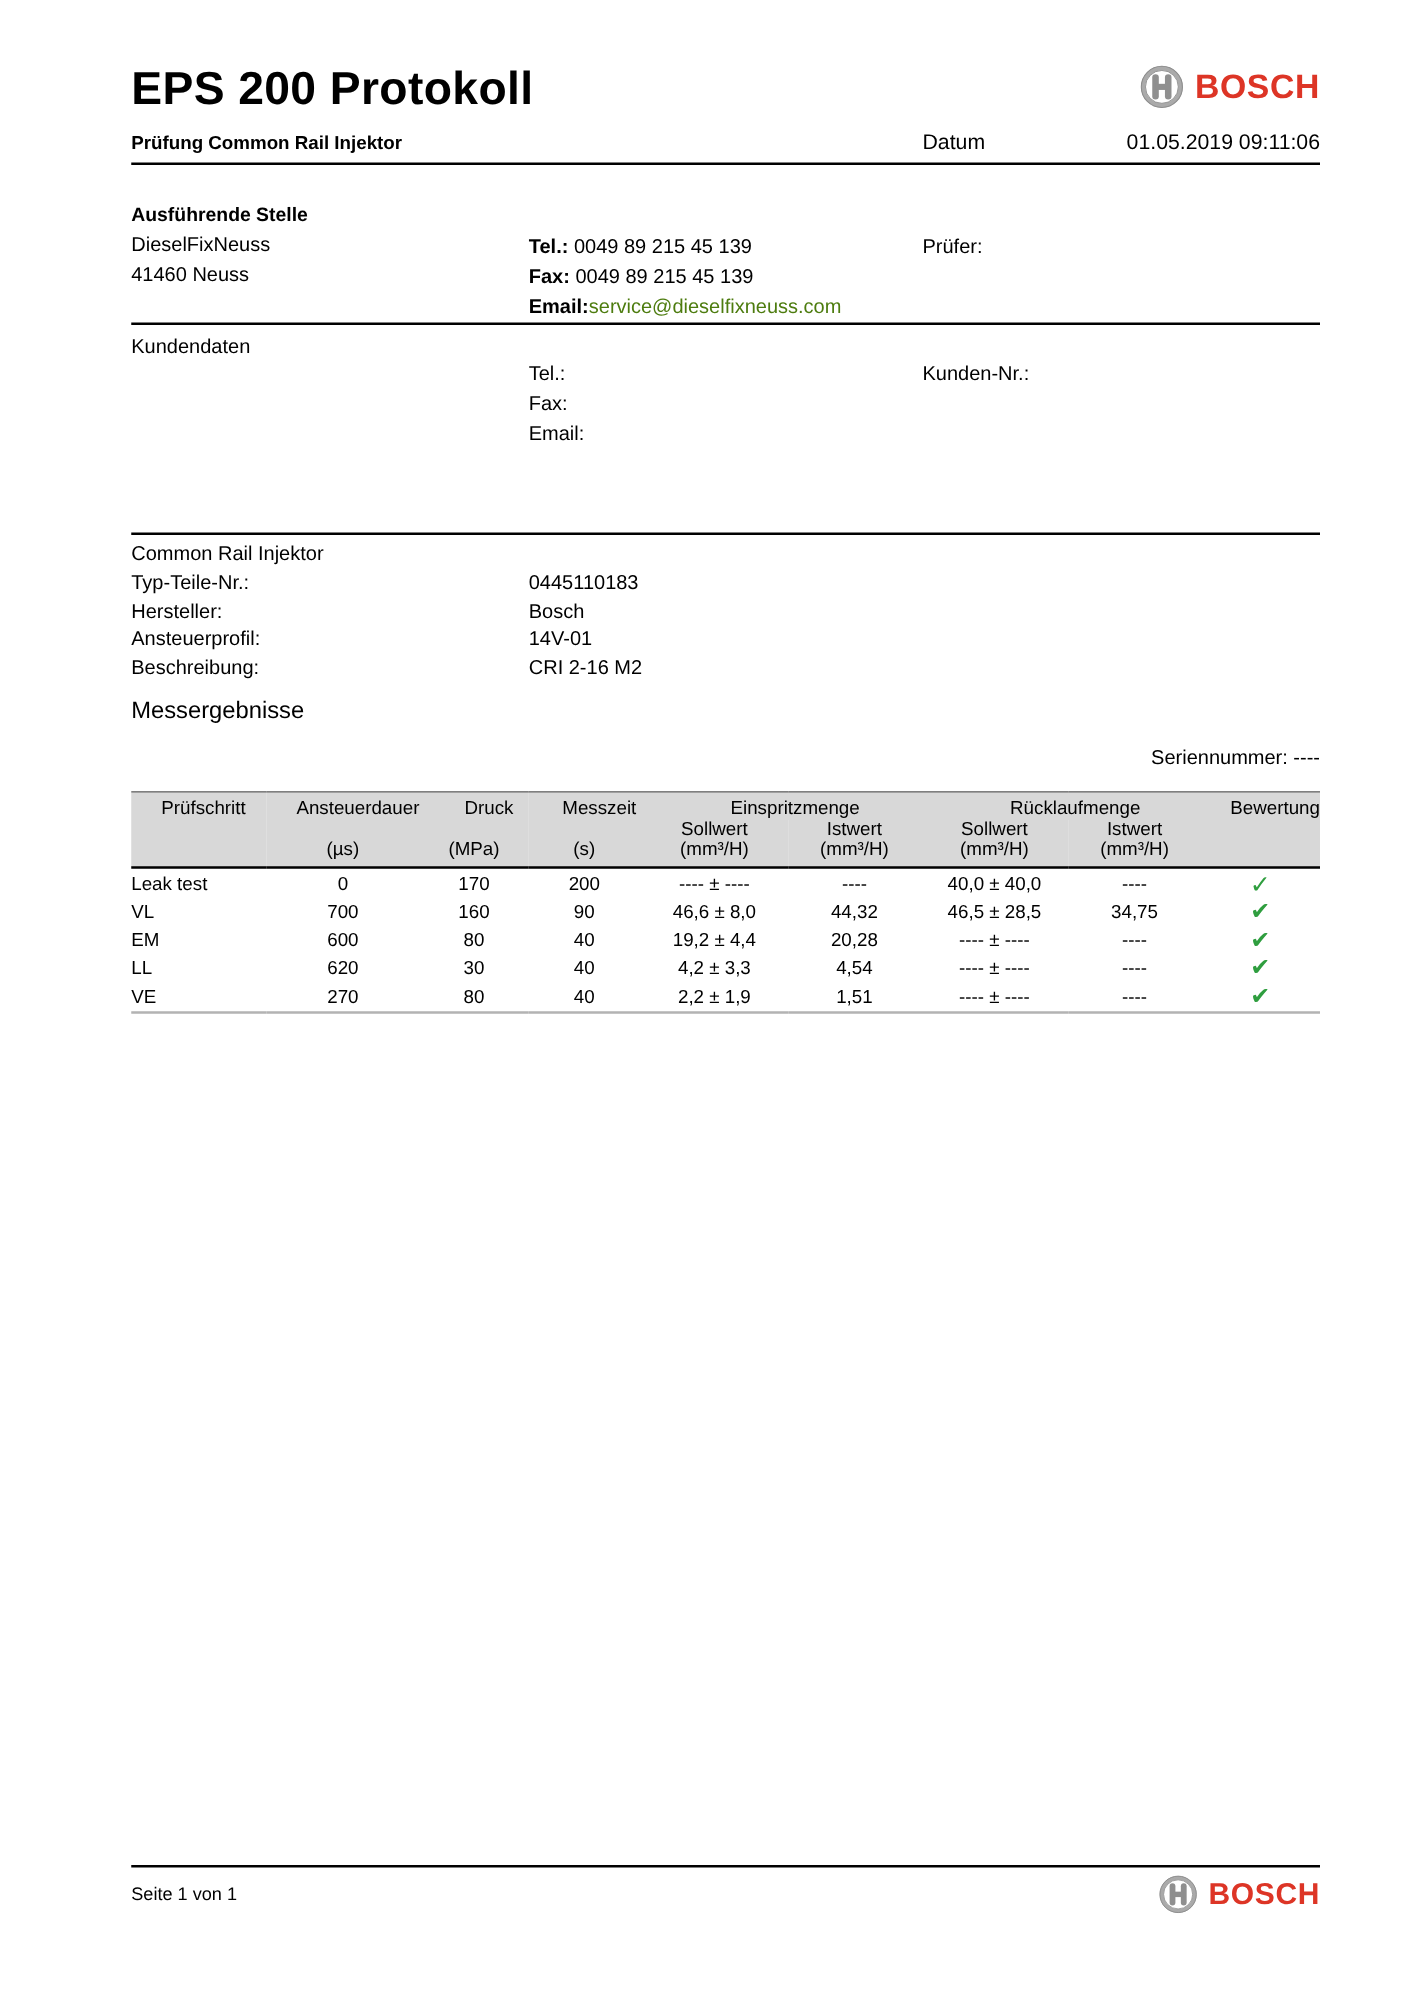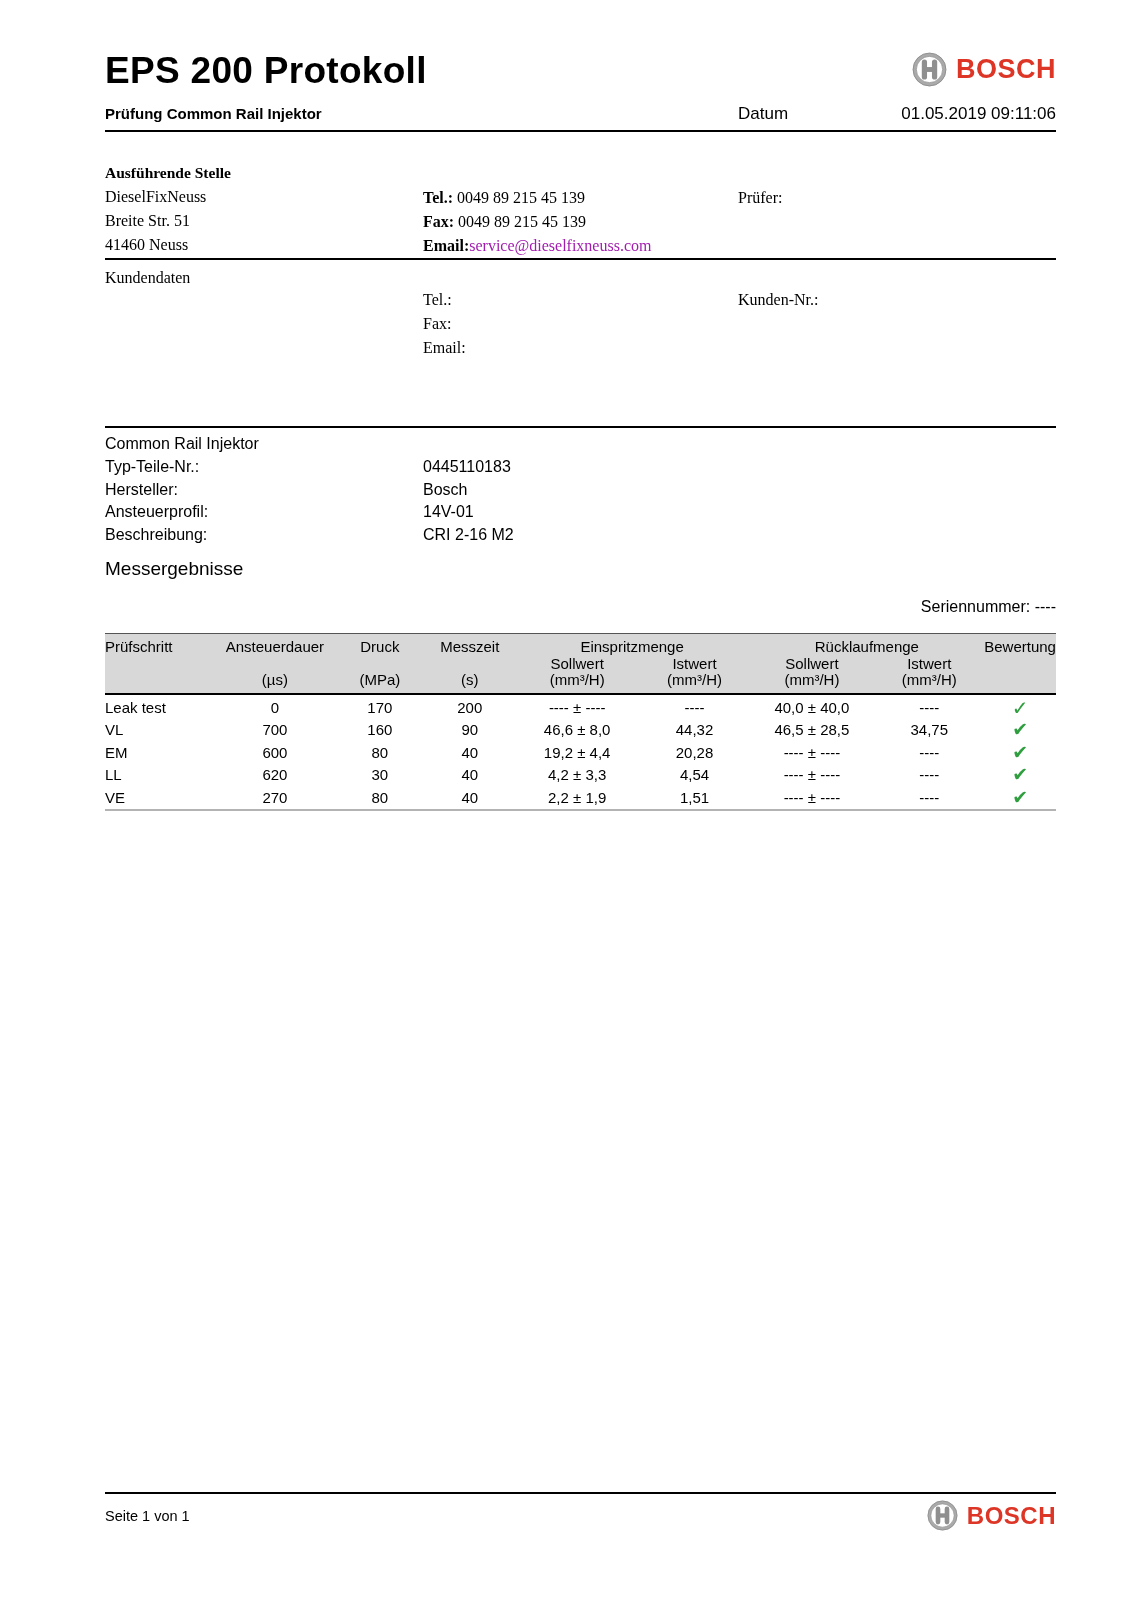--- a/index.html
+++ b/index.html
@@ -20,34 +20,34 @@
   .bosch-logo { display:flex; align-items:center; gap:9px; margin-top:2px; }
   .bosch-word { font-weight:bold; font-size:27px; letter-spacing:.5px; color:#dd3526; }
   .bosch-logo.small .bosch-word { font-size:24px; }
   .hdr-row2 { display:flex; align-items:baseline; margin-top:12px; font-size:17px; }
   .doc-subtitle { font-size:15px; font-weight:bold; width:633px; }
   .date-value { margin-left:auto; }
   .rule { border:0; border-top:2px solid #000; width:100%; }
   .rule.m1 { margin-top:6px; }
 
   
-  .cols { display:flex;font-family:Liberation Serif, serif; }
+  .cols { display:flex; }
   .col1 { width:318px; }
   .col2 { width:315px; }
   .col3 { flex:1; }
   .line { font-size:16px; line-height:24px; }
   .bold { font-weight:bold; }
   .provider { margin-top:28px; }
   .provider .col2, .provider .col3 { padding-top:26px; }
   .sec-heading { font-size:15.5px; font-weight:bold; line-height:25px; }
   .customer { height:166px; }
   .customer .col1 { padding-top:6px; }
   .customer .col2, .customer .col3 { padding-top:28px; }
   .plain-heading { font-size:16px; line-height:24px; }
-  a.email-link { color:#a21caf; text-decoration:none; }
+  a.email-link { color:#4d7c0f; text-decoration:none; }
 
   
   .injector { margin-top:4px; }
   .kv { display:flex; font-size:16px; line-height:22.5px; }
   .kv .k { width:318px; }
 
   .results-heading { font-size:19px; margin-top:12px; }
   .serial { font-size:16px; margin-top:18px;text-align:right; }
 
   
@@ -55,21 +55,21 @@
     width:951px; margin-top:17px;
     border-collapse:collapse;
     border-top:1px solid #555;
     border-bottom:2px solid #b3b3b3;
     font-size:15px;
   }
   table.results thead { background:#d8d8d8; }
   table.results th {
     font-weight:normal; text-align:center; line-height:16.5px; padding:0;
   }
-  table.results thead tr.r1 th { padding-top:5px; }
+  table.results thead tr.r1 th { padding-top:5px;padding-left:24px; }
   table.results thead tr.r3 th { padding-bottom:4px; }
   table.results thead tr.r3 { border-bottom:2px solid #000;padding-left:46px; }
   table.results th.left, table.results td.left { text-align:left; }
   table.results td { text-align:center; padding:0; height:22.5px; line-height:22.5px; }
   table.results tbody tr:first-child td { padding-top:2px; }
   td.check { color:#2f9e3f; font-size:19px; font-weight:bold; }
   td.check.thin { font-weight:normal; font-size:20px; }
 
   
   .footer { position:absolute; left:105px; top:1492px; width:951px; }
@@ -101,21 +101,20 @@
       <span class="doc-subtitle">Prüfung Common Rail Injektor</span>
       <span class="date-label">Datum</span>
       <span class="date-value">01.05.2019 09:11:06</span>
     </div>
     <hr class="rule m1">
 
     <div class="cols provider">
       <div class="col1">
         <div class="sec-heading">Ausführende Stelle</div>
         <div class="line">DieselFixNeuss</div>
-        <div class="line">Breite Str. 51</div>
         <div class="line">41460 Neuss</div>
       </div>
       <div class="col2">
         <div class="line"><span class="bold">Tel.:</span> <span>0049 89 215 45 139</span></div>
         <div class="line"><span class="bold">Fax:</span> <span>0049 89 215 45 139</span></div>
         <div class="line"><span class="bold">Email:</span><a href="#" class="email-link">service@dieselfixneuss.com</a></div>
       </div>
       <div class="col3">
         <div class="line">Prüfer:</div>
       </div>

